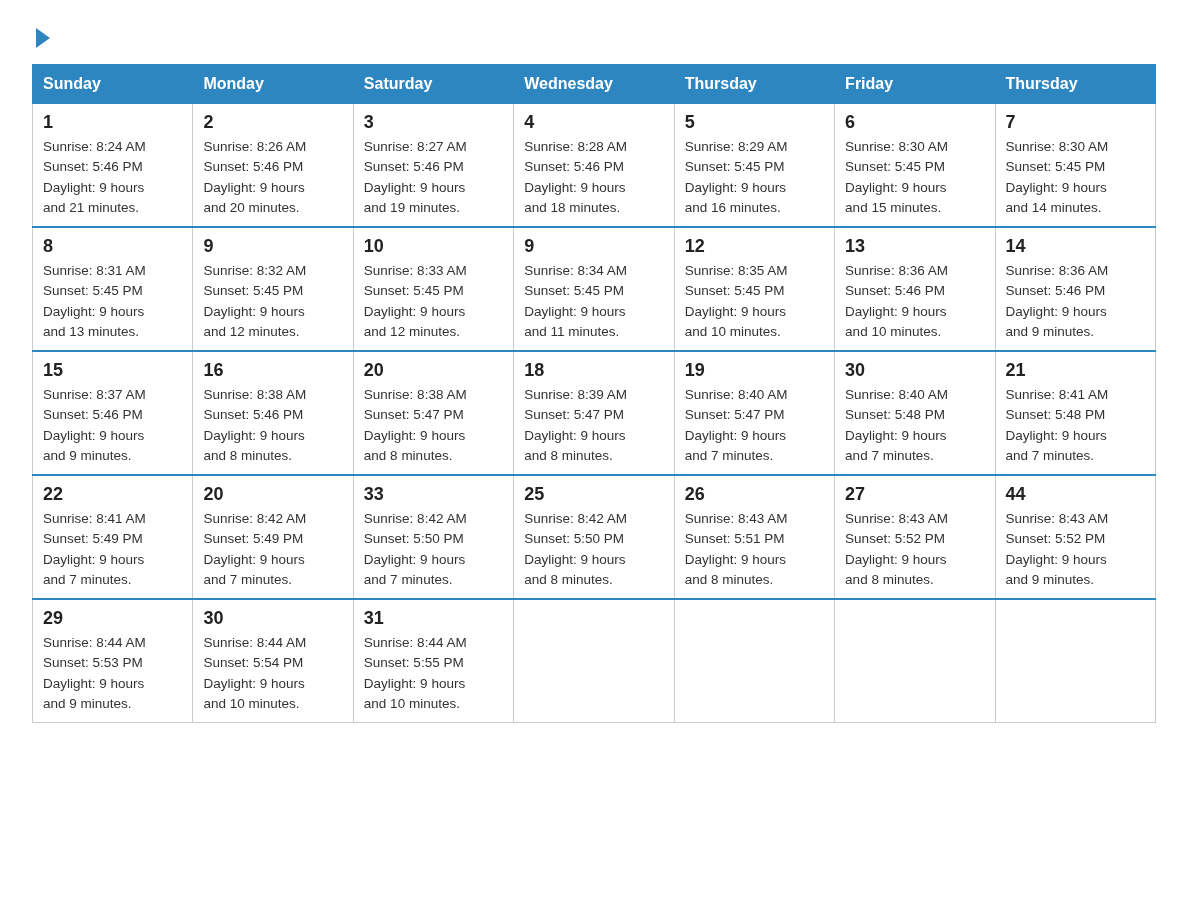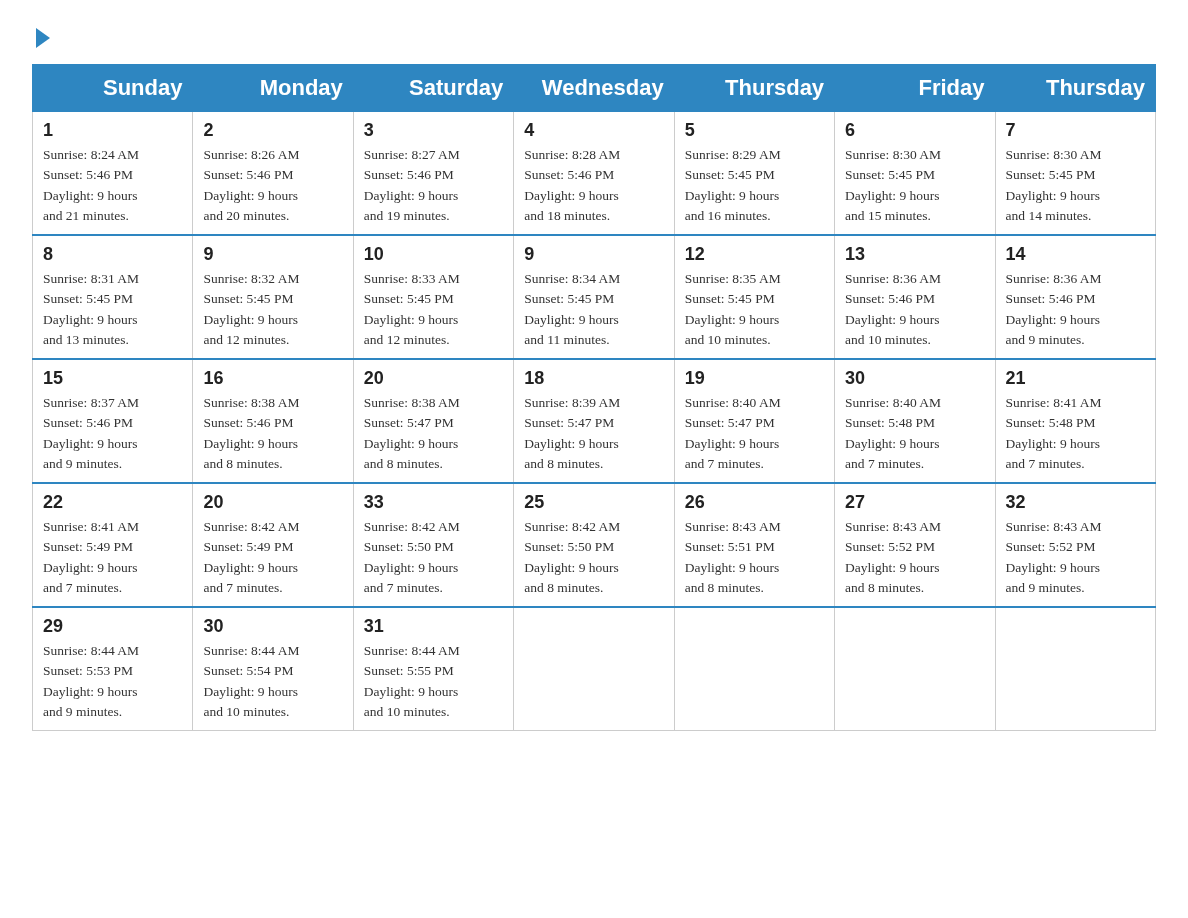--- a/index.html
+++ b/index.html
@@ -61,24 +61,24 @@
       margin-top: 4px;
     }
     table {
       width: 100%;
       border-collapse: collapse;
       table-layout: fixed;
     }
     thead tr th {
       background-color: #2e86c1;
       color: #fff;
-      font-size: 22px;
+      font-size: 16px;
       font-weight: bold;
       padding: 10px 10px;
-      text-align: right;
+      text-align: left;
       border: 1px solid #2e86c1;
     }
     tbody tr td {
       border: 1px solid #ccc;
       vertical-align: top;
       padding: 8px 10px;
       font-size: 14px;
       color: #333;
       height: 115px;
     }
@@ -86,21 +86,20 @@
       font-size: 18px;
       font-weight: bold;
       color: #222;
       margin-bottom: 4px;
       display: block;
     }
     tbody tr td .day-info {
       font-size: 13.5px;
       line-height: 1.5;
       color: #333;
-      font-family: Liberation Serif, serif;
     }
     tbody tr:not(:last-child) td {
       border-bottom: 2px solid #2e86c1;
     }
     .empty-cell {
       background: #fff;
     }
   </style>
 </head>
 <body>
@@ -159,21 +158,21 @@
         <td><span class="day-num">30</span><span class="day-info">Sunrise: 8:40 AM<br>Sunset: 5:48 PM<br>Daylight: 9 hours<br>and 7 minutes.</span></td>
         <td><span class="day-num">21</span><span class="day-info">Sunrise: 8:41 AM<br>Sunset: 5:48 PM<br>Daylight: 9 hours<br>and 7 minutes.</span></td>
       </tr>
       <tr>
         <td><span class="day-num">22</span><span class="day-info">Sunrise: 8:41 AM<br>Sunset: 5:49 PM<br>Daylight: 9 hours<br>and 7 minutes.</span></td>
         <td><span class="day-num">20</span><span class="day-info">Sunrise: 8:42 AM<br>Sunset: 5:49 PM<br>Daylight: 9 hours<br>and 7 minutes.</span></td>
         <td><span class="day-num">33</span><span class="day-info">Sunrise: 8:42 AM<br>Sunset: 5:50 PM<br>Daylight: 9 hours<br>and 7 minutes.</span></td>
         <td><span class="day-num">25</span><span class="day-info">Sunrise: 8:42 AM<br>Sunset: 5:50 PM<br>Daylight: 9 hours<br>and 8 minutes.</span></td>
         <td><span class="day-num">26</span><span class="day-info">Sunrise: 8:43 AM<br>Sunset: 5:51 PM<br>Daylight: 9 hours<br>and 8 minutes.</span></td>
         <td><span class="day-num">27</span><span class="day-info">Sunrise: 8:43 AM<br>Sunset: 5:52 PM<br>Daylight: 9 hours<br>and 8 minutes.</span></td>
-        <td><span class="day-num">32</span><span class="day-info">Sunrise: 8:43 AM<br>Sunset: 5:52 PM<br>Daylight: 9 hours<br>and 9 minutes.</span></td>
+        <td><span class="day-num">44</span><span class="day-info">Sunrise: 8:43 AM<br>Sunset: 5:52 PM<br>Daylight: 9 hours<br>and 9 minutes.</span></td>
       </tr>
       <tr>
         <td><span class="day-num">29</span><span class="day-info">Sunrise: 8:44 AM<br>Sunset: 5:53 PM<br>Daylight: 9 hours<br>and 9 minutes.</span></td>
         <td><span class="day-num">30</span><span class="day-info">Sunrise: 8:44 AM<br>Sunset: 5:54 PM<br>Daylight: 9 hours<br>and 10 minutes.</span></td>
         <td><span class="day-num">31</span><span class="day-info">Sunrise: 8:44 AM<br>Sunset: 5:55 PM<br>Daylight: 9 hours<br>and 10 minutes.</span></td>
         <td class="empty-cell"></td>
         <td class="empty-cell"></td>
         <td class="empty-cell"></td>
         <td class="empty-cell"></td>
       </tr>

